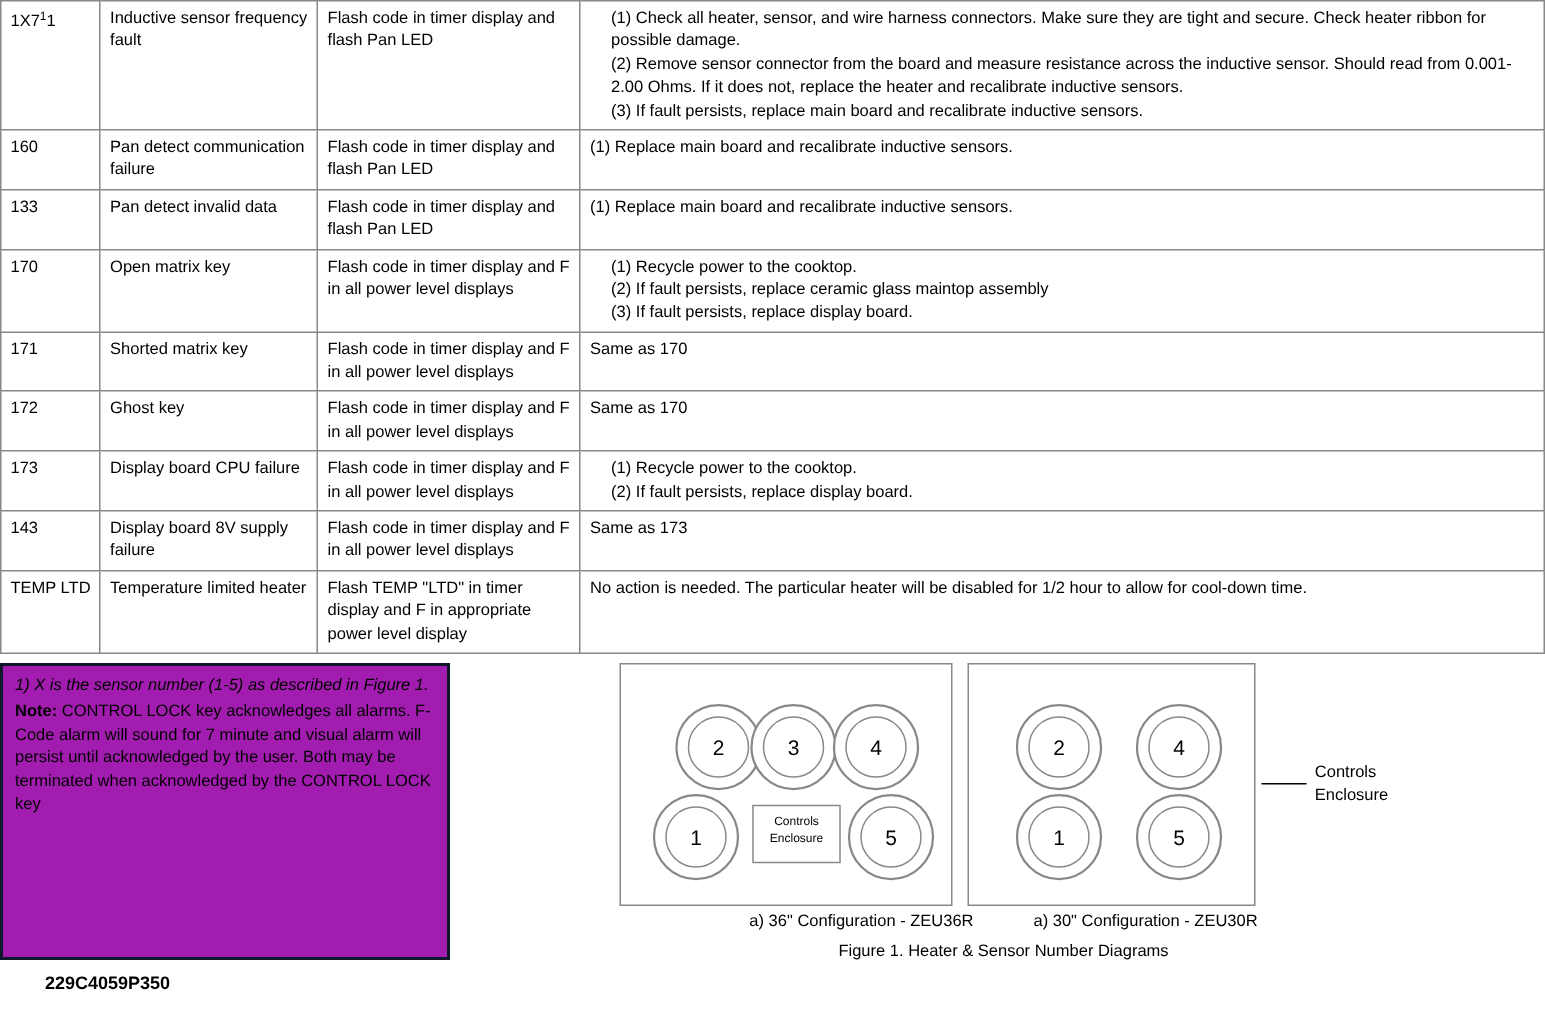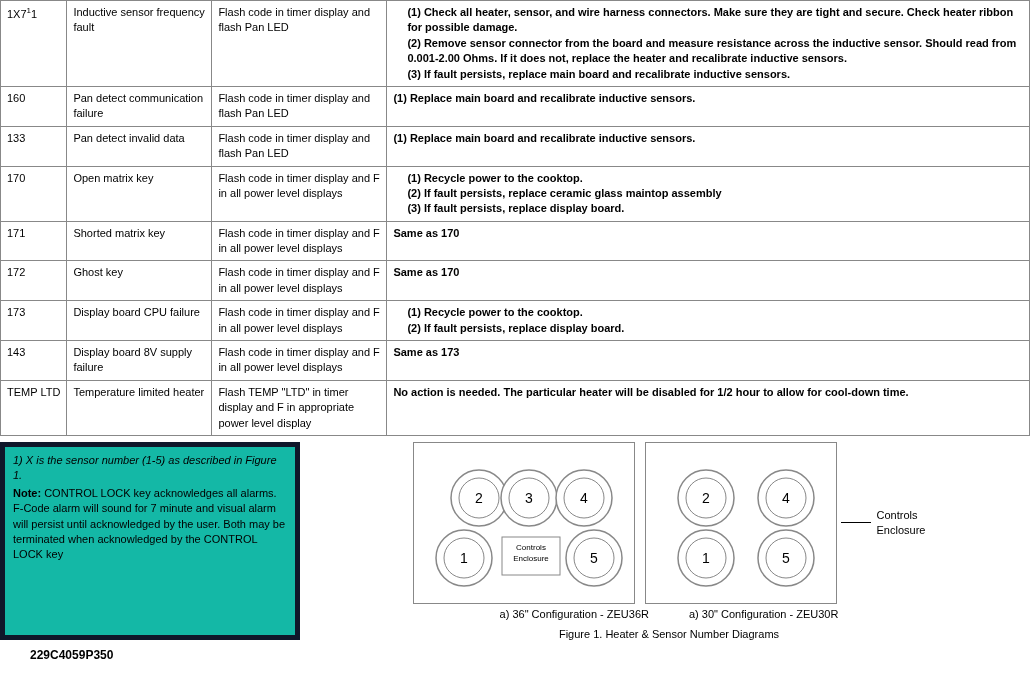--- a/index.html
+++ b/index.html
@@ -34,33 +34,32 @@
       white-space: nowrap;
     }
     table.main-table td:nth-child(2) {
       width: 145px;
     }
     table.main-table td:nth-child(3) {
       width: 175px;
     }
     table.main-table td:nth-child(4) {
       width: auto;
-      font-weight: bold;
     }
 
     
     .bottom-section {
       display: flex;
       margin-top: 6px;
       gap: 8px;
     }
 
     .note-box {
-      background: #14b8a6;
-      border: 5px solid #0f172a;
+      background: #a21caf;
+      border: 2px solid #0f172a;
       padding: 6px 8px;
       width: 300px;
       min-width: 280px;
       font-size: 11px;
       line-height: 1.4;
     }
     .note-box .note-first-line {
       font-style: italic;
       margin-bottom: 2px;
     }

